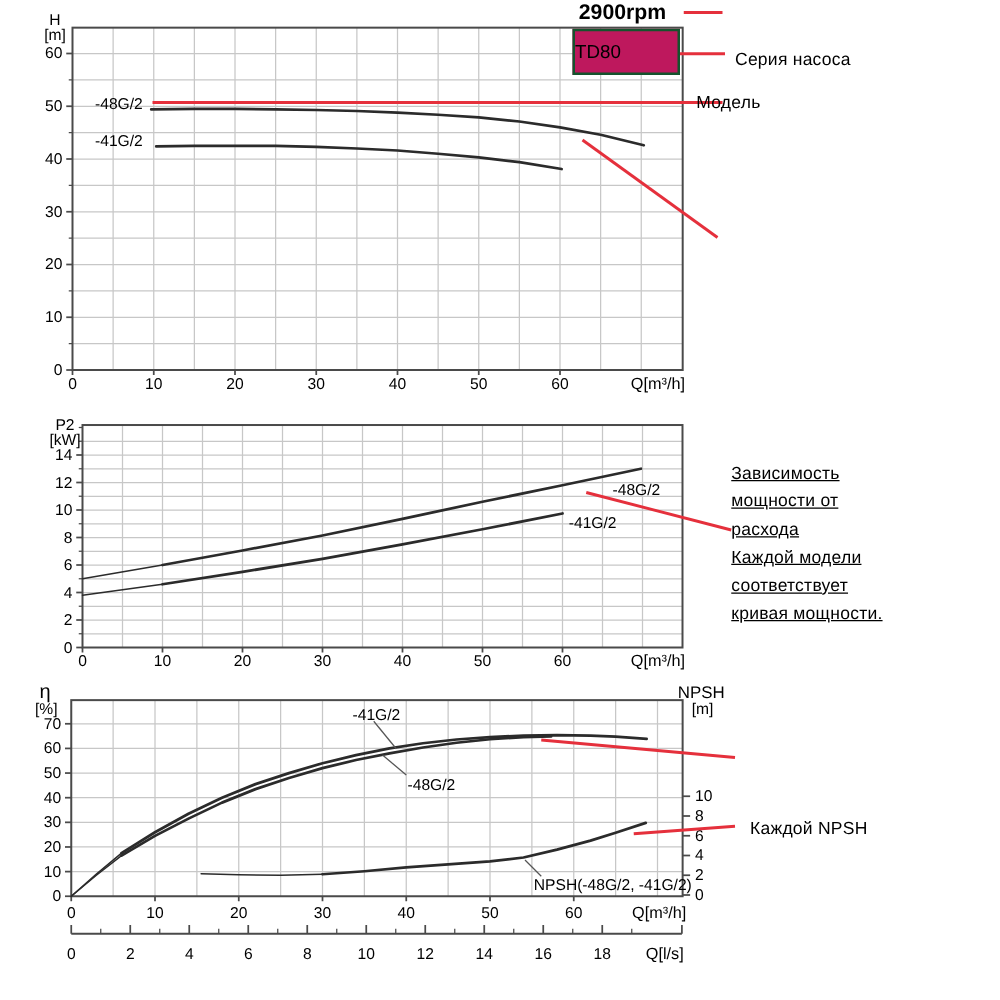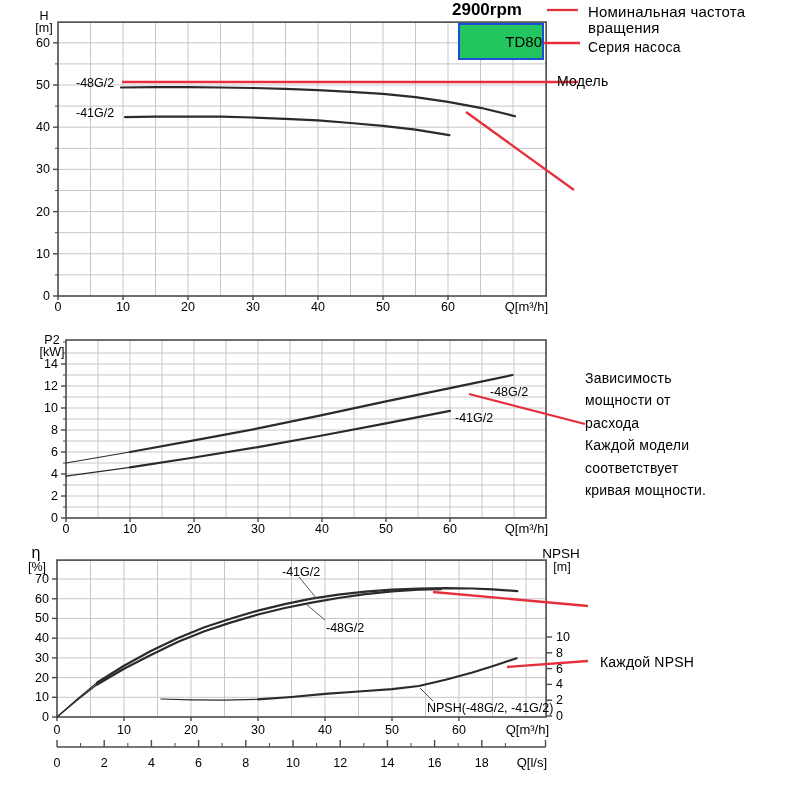--- a/index.html
+++ b/index.html
@@ -5,24 +5,24 @@
   html,body{margin:0;padding:0;background:#ffffff;}
   body{width:800px;height:800px;position:relative;overflow:hidden;
        font-family:"Liberation Sans", sans-serif;color:#000;}
   #stage{position:absolute;left:0;top:0;width:800px;height:800px;}
   svg{position:absolute;left:0;top:0;z-index:1;}
   svg text{font-family:"Liberation Sans", sans-serif;fill:#000;}
   .ann{position:absolute;z-index:2;font-size:14px;line-height:22.4px;
        letter-spacing:.2px;white-space:pre-line;}
   .ann-small{font-size:15px;line-height:16px;}
   .rpm{position:absolute;z-index:2;left:452px;top:0px;width:92px;
-       text-align:left;font-size:17px;font-weight:700;}
+       text-align:center;font-size:17px;font-weight:700;}
   .series-box{position:absolute;z-index:2;left:458px;top:23px;width:86px;height:37px;
-       background:#22c55e;border:2px solid #1d4ed8;box-sizing:border-box;
-       text-align:right;line-height:33px;font-size:15px;}
+       background:#be185d;border:2px solid #14532d;box-sizing:border-box;
+       text-align:left;line-height:33px;font-size:15px;}
 </style>
 </head>
 <body>
 
 <div id="stage">
 
   <svg id="charts" width="800" height="800" viewBox="0 0 800 800">
       <g>
         <line x1="90.5" y1="22.122000000000014" x2="90.5" y2="296" stroke="#c7c7c7" stroke-width="1" stroke-linecap="butt"></line>
         <line x1="123" y1="22.122000000000014" x2="123" y2="296" stroke="#c7c7c7" stroke-width="1" stroke-linecap="butt"></line>
@@ -299,29 +299,27 @@
         <line x1="469" y1="394" x2="585" y2="424" stroke="#e5303c" stroke-width="2.3" stroke-linecap="butt"></line>
         <line x1="433" y1="592" x2="588" y2="606" stroke="#e5303c" stroke-width="2.3" stroke-linecap="butt"></line>
         <line x1="507" y1="667" x2="588" y2="661" stroke="#e5303c" stroke-width="2.3" stroke-linecap="butt"></line>
       </g>
     </svg>
 
   <div class="rpm">2900rpm</div>
 
   <div class="series-box">TD80</div>
 
-  <div class="ann ann-small" style="left:588px;top:4px;">Номинальная частота
-вращения</div>
 
   <div class="ann" style="left:588px;top:36px;">Серия насоса</div>
 
   <div class="ann" style="left:557px;top:70px;">Модель</div>
 
 
-  <div class="ann" style="left:585px;top:367px;">Зависимость
+  <div class="ann" style="left:585px;top:367px;text-decoration:underline;">Зависимость
 мощности от
 расхода
 Каждой модели
 соответствует
 кривая мощности.</div>
 
 
   <div class="ann" style="left:600px;top:651px;">Каждой NPSH</div>
 </div>
 

